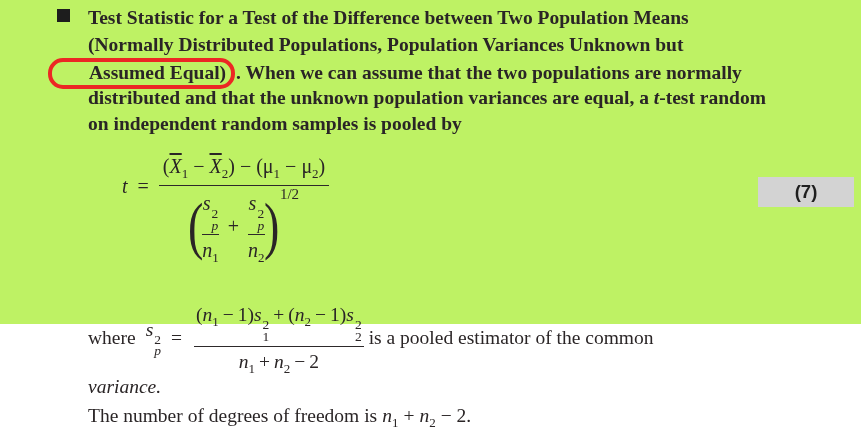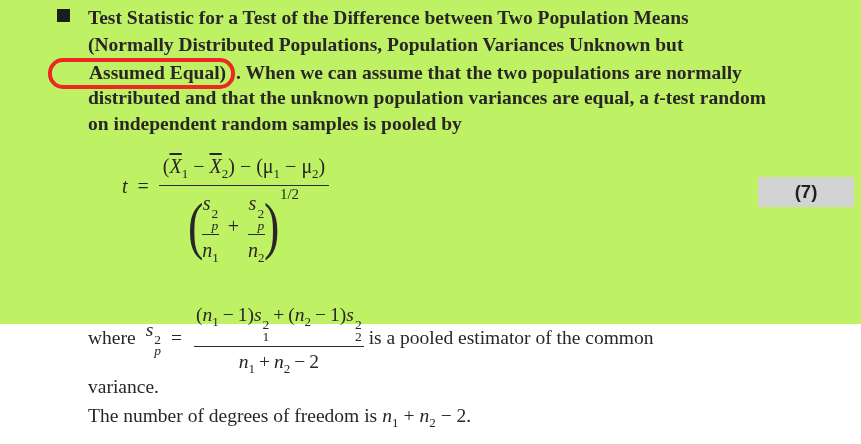--- a/index.html
+++ b/index.html
@@ -45,21 +45,21 @@
     display:flex;align-items:center;justify-content:center;
     font-family:"Liberation Sans", sans-serif;font-size:18.5px;font-weight:bold;color:#1f1f1f;
   }
   
   .where-row{position:absolute;left:88px;top:301px;display:flex;align-items:center;font-size:19.5px;white-space:nowrap;}
   .sp2{margin:0 10px;}
   .eqsign2{margin-right:12px;}
   .wfrac .wfnum{display:block;white-space:nowrap;padding:0 2px 4px 2px;line-height:28px;}
   .wfrac .wfden{display:block;white-space:nowrap;padding-top:3px;line-height:24px;}
   .tail{margin-left:5px;}
-  .vline{position:absolute;left:88px;top:376px;font-size:19.5px;}
+  .vline{position:absolute;left:88px;top:376px;font-size:19.5px;font-style:italic;}
   .df-row{position:absolute;left:88px;top:405px;font-size:19.5px;white-space:nowrap;}
   .mls{margin-left:5px;}
 </style>
 </head>
 <body>
 
 <div class="page">
 
   <span class="bullet"></span>
 

